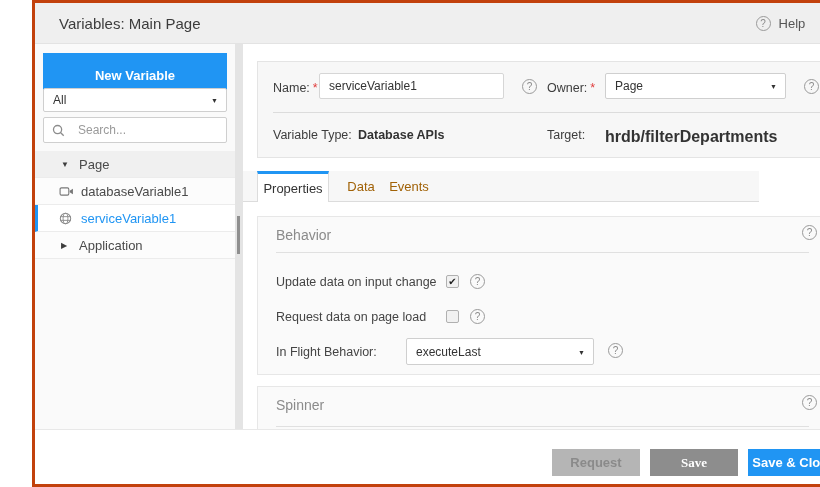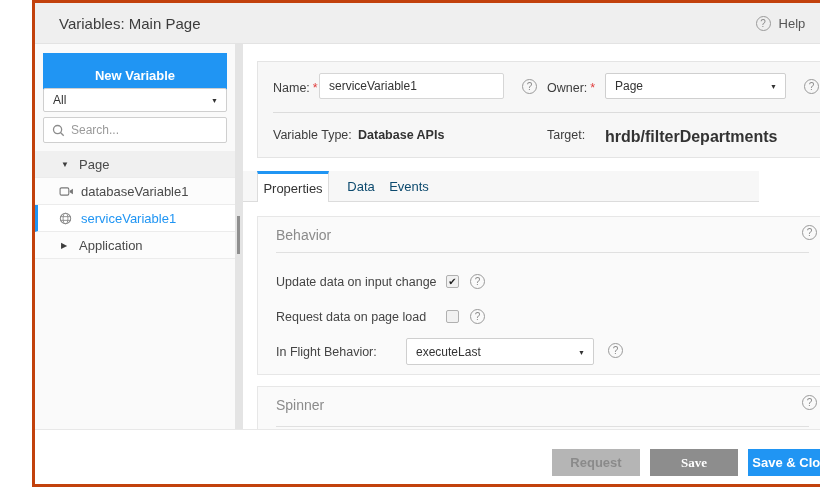--- a/index.html
+++ b/index.html
@@ -15,21 +15,21 @@
   .hdr-right .help-text { font-size:13px; color:#555; }
   .hdr-right .close { font-size:14px; color:#666; margin-left:14px; cursor:pointer; }
 
   
   .sidebar { position:absolute; left:0; top:41px; width:200px; height:385px; background:#fafafa; }
   .btn-new { position:absolute; left:8px; top:9px; width:184px; height:44px; background:#2095f3; color:#fff; border:none; font-family:inherit; font-size:13px; font-weight:bold; cursor:pointer; }
   .sel { position:relative; background:#fff; border:1px solid #cfcfcf; border-radius:2px; }
   .sel .val { position:absolute; left:9px; top:50%; transform:translateY(-50%); font-size:12px; color:#333; }
   .sel .car { position:absolute; right:8px; top:50%; transform:translateY(-50%); font-size:7px; color:#333; }
   .sidebar .filter { position:absolute; left:8px; top:44px; width:184px; height:24px; }
-  .search { position:absolute; left:8px; top:73px; width:184px; height:26px; background:#fff; border:1px solid #cfcfcf; border-radius:2px; display:flex; align-items:center; padding:0 8px; gap:6px; }
+  .search { position:absolute; left:8px; top:73px; width:184px; height:26px; background:#fff; border:1px solid #cfcfcf; border-radius:2px; display:flex; align-items:center; padding:0 8px; gap:6px;justify-content:space-between; }
   .search input { border:none; outline:none; background:transparent; font-family:inherit; font-size:12px; color:#444; width:140px; }
   .search input::placeholder { color:#9a9a9a; }
   .tree { position:absolute; left:0; top:107px; width:200px; }
   .tree-row { position:relative; height:27px; display:flex; align-items:center; border-bottom:1px solid #ececec; font-size:13px; color:#4a4a4a; cursor:pointer; background:#fcfcfc; }
   .tree-row.group { background:#f0f0f0; }
   .tree-row .tw { width:16px; margin-left:26px; font-size:8px; color:#3d3d3d; text-align:left; }
   .tree-row .ticon { width:20px; margin-left:24px; display:flex; align-items:center; }
   .tree-row .tlabel { margin-left:2px; }
   .tree-row.selected { background:#fff; color:#2095f3; border-left:3px solid #2095f3; }
   .tree-row.selected .ticon { margin-left:21px; }
@@ -48,21 +48,21 @@
   .summary .owner-sel { position:absolute; left:347px; top:11px; width:181px; height:26px; }
   .summary .owner-hp { position:absolute; left:546px; top:17px; }
   .summary .hr { position:absolute; left:15px; right:15px; top:50px; border-top:1px solid #dcdcdc; }
   .summary .type-lb { position:absolute; left:15px; top:66px; }
   .summary .type-val { position:absolute; left:100px; top:66px; font-size:12.5px; font-weight:bold; color:#333; }
   .summary .target-lb { position:absolute; left:289px; top:66px; }
   .summary .target-val { position:absolute; left:347px; top:66px; font-size:16px; font-weight:bold; color:#333; }
 
   
   .tabbar { position:absolute; left:208px; top:168px; width:516px; height:31px; background:#f7f7f7; border-bottom:1px solid #dcdcdc; }
-  .tab { position:absolute; top:0; height:31px; display:flex; align-items:center; justify-content:center; font-size:13px; color:#0c4a6e; cursor:pointer; }
+  .tab { position:absolute; top:0; height:31px; display:flex; align-items:center; justify-content:center; font-size:13px; color:#a16207; cursor:pointer; }
   .tab.active { background:#fff; border:1px solid #dcdcdc; border-bottom:none; border-top:3px solid #2095f3; color:#333; height:32px; }
   .tab1 { left:14px; width:72px; }
   .tab2 { left:96px; width:44px; }
   .tab3 { left:140px; width:52px; }
 
   
   .scrollbody { position:absolute; left:208px; top:199px; width:592px; height:228px; background:#fff; overflow:hidden;padding-left:48px; }
   .panel { position:absolute; left:14px; width:571px; background:#fafafa; border:1px solid #e7e7e7; }
   .panel .ptitle { position:absolute; left:18px; top:10px; font-size:14px; color:#8b8b8b; }
   .panel .phelp { position:absolute; right:10px; top:8px; }

